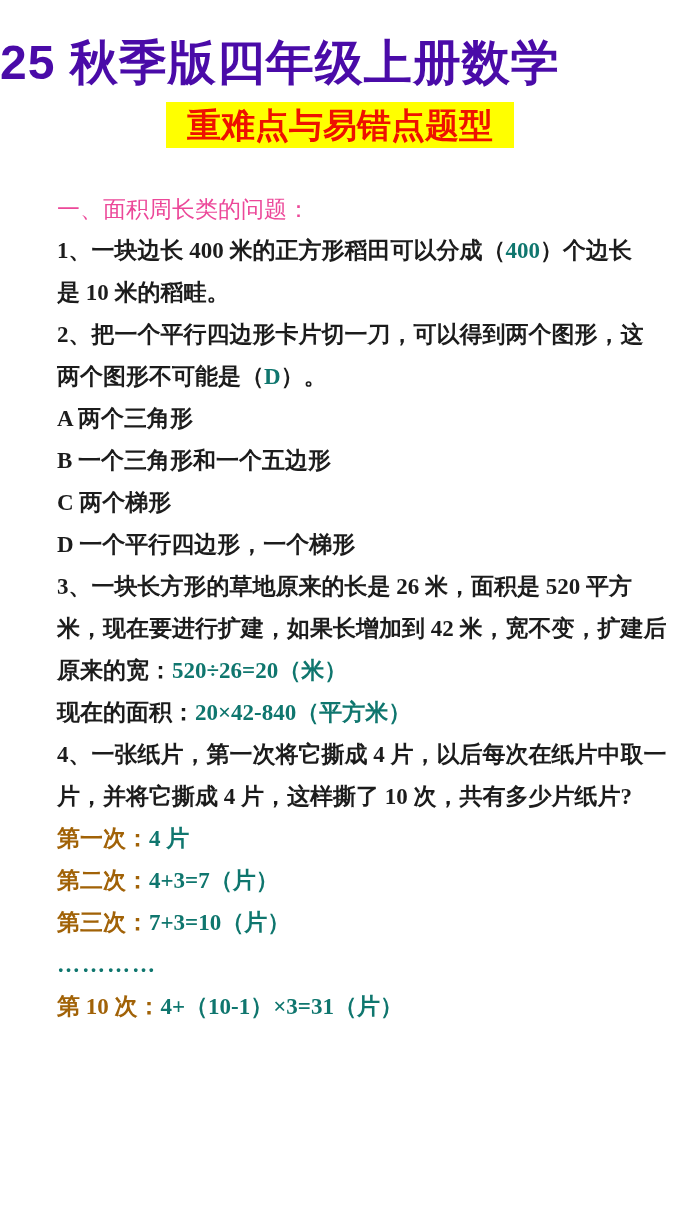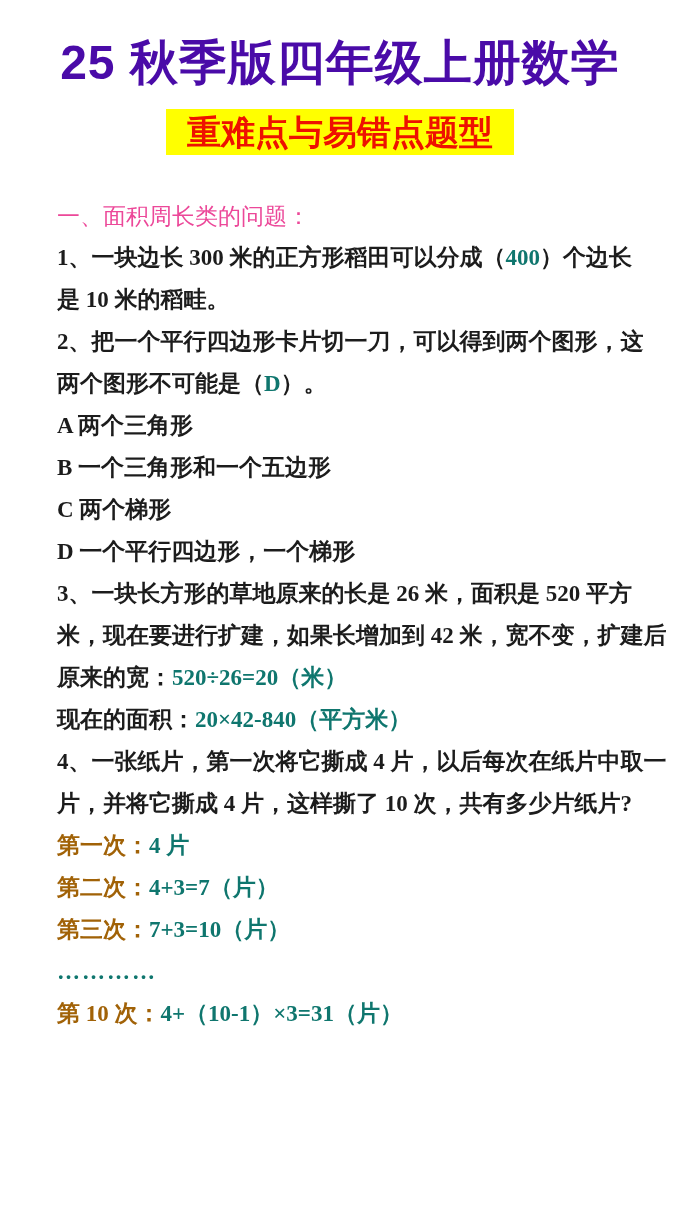--- a/index.html
+++ b/index.html
@@ -11,21 +11,21 @@
     width: 680px;
     height: 1209px;
     overflow: hidden;
     font-family: "Liberation Serif", "DejaVu Serif", serif;
   }
   .doc {
     padding-top: 26px;
   }
   .doc-title {
     margin: 0;
-    text-align: center;
+    text-align: left;
     font-family: "Liberation Sans", "DejaVu Sans", sans-serif;
     font-weight: bold;
     font-size: 48px;
     line-height: 74px;
     letter-spacing: 1px;
     color: #4a0ba8;
     white-space: nowrap;
   }
   .doc-subtitle-row {
     margin-top: 2px;
@@ -35,21 +35,20 @@
   .doc-subtitle {
     display: inline-block;
     background: #ffff00;
     color: #ee1100;
     font-family: "Liberation Sans", "DejaVu Sans", sans-serif;
     font-weight: bold;
     font-size: 34px;
     line-height: 44px;
     padding: 1px 21px;
     white-space: nowrap;
-    margin-top: 7px;
   }
   .content {
     margin-top: 32px;
     padding: 0 57px;
   }
   .line {
     margin: 0;
     font-weight: 600;
     font-size: 23px;
     line-height: 42px;
@@ -73,21 +72,21 @@
   <h1 class="doc-title">25 秋季版四年级上册数学</h1>
 
   <div class="doc-subtitle-row">
     <span class="doc-subtitle">重难点与易错点题型</span>
   </div>
 
   <div class="content">
 
     <p class="line section-heading">一、面积周长类的问题：</p>
 
-    <p class="line"><span>1、一块边长 300 米的正方形稻田可以分成（</span><span class="red">400</span><span>）个边长</span></p>
+    <p class="line"><span>1、一块边长 400 米的正方形稻田可以分成（</span><span class="red">400</span><span>）个边长</span></p>
     <p class="line">是 10 米的稻畦。</p>
 
     <p class="line">2、把一个平行四边形卡片切一刀，可以得到两个图形，这</p>
     <p class="line"><span>两个图形不可能是（</span><span class="red">D</span><span>）。</span></p>
 
     <p class="line">A 两个三角形</p>
     <p class="line">B 一个三角形和一个五边形</p>
     <p class="line">C 两个梯形</p>
     <p class="line">D 一个平行四边形，一个梯形</p>
 

